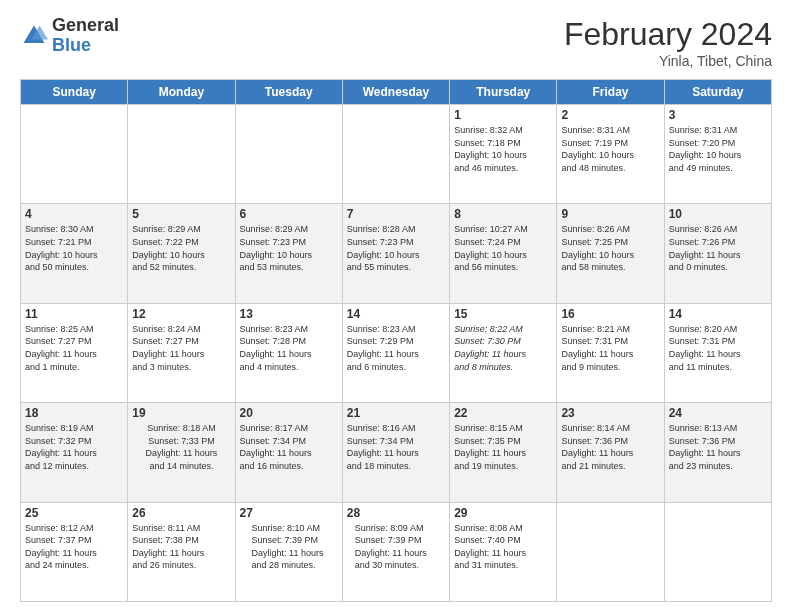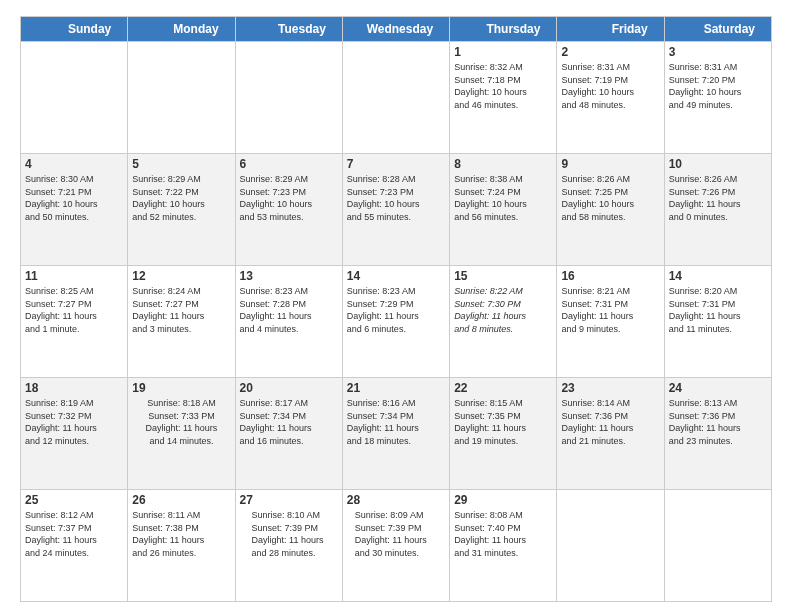--- a/index.html
+++ b/index.html
@@ -63,22 +63,22 @@
       flex: 1;
       border-collapse: collapse;
       width: 100%;
       table-layout: fixed;
     }
     .calendar th {
       background: #3a7abf;
       color: #fff;
       font-size: 12px;
       font-weight: bold;
-      padding: 5px 16px;
-      text-align: right;
+      padding: 5px 8px;
+      text-align: center;
       border: 1px solid #ccc;
     }
     .calendar td {
       border: 1px solid #ccc;
       vertical-align: top;
       padding: 3px 4px;
       font-size: 9.5px;
       color: #333;
       height: 88px;
     }
@@ -100,20 +100,36 @@
       background: #f2f2f2;
     }
     .row-white td {
       background: #ffffff;
     }
   </style>
 </head>
 <body>
 
 <div class="page">
+  <div class="header">
+    <div class="logo">
+      <svg class="logo-icon" viewBox="0 0 40 40">
+        <polygon points="20,5 35,30 5,30" fill="#3a7abf"></polygon>
+        <polygon points="28,5 40,25 16,25" fill="#5599d4" opacity="0.7"></polygon>
+      </svg>
+      <div class="logo-text">
+        <span class="logo-general">General</span>
+        <span class="logo-blue">Blue</span>
+      </div>
+    </div>
+    <div class="title-block">
+      <div class="title-month">February 2024</div>
+      <div class="title-location">Yinla, Tibet, China</div>
+    </div>
+  </div>
 
   <table class="calendar">
     <thead>
       <tr>
       <th>Sunday</th>
           <th>Monday</th>
           <th>Tuesday</th>
           <th>Wednesday</th>
           <th>Thursday</th>
           <th>Friday</th>
@@ -172,21 +188,21 @@
           </td>
           <td>
             <span class="day-number">7</span>
             <div class="day-info" style="white-space: pre-line;">Sunrise: 8:28 AM
 Sunset: 7:23 PM
 Daylight: 10 hours
 and 55 minutes.</div>
           </td>
           <td>
             <span class="day-number">8</span>
-            <div class="day-info" style="white-space: pre-line;">Sunrise: 8:38 AM
+            <div class="day-info" style="white-space: pre-line;">Sunrise: 10:27 AM
 Sunset: 7:24 PM
 Daylight: 10 hours
 and 56 minutes.</div>
           </td>
           <td>
             <span class="day-number">9</span>
             <div class="day-info" style="white-space: pre-line;">Sunrise: 8:26 AM
 Sunset: 7:25 PM
 Daylight: 10 hours
 and 58 minutes.</div>

